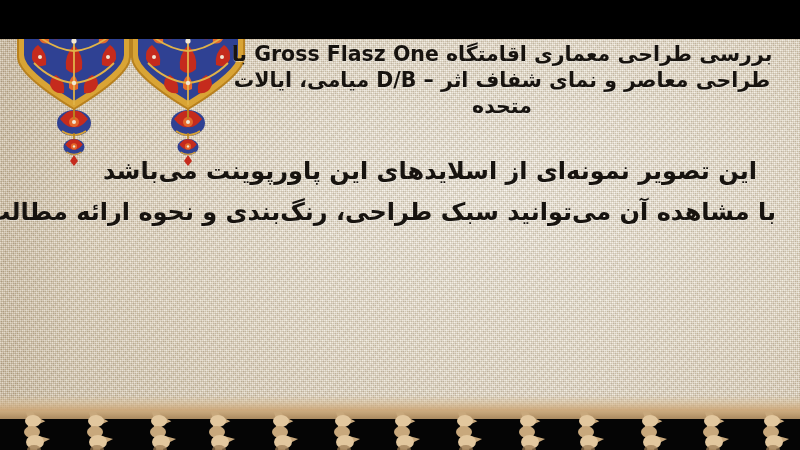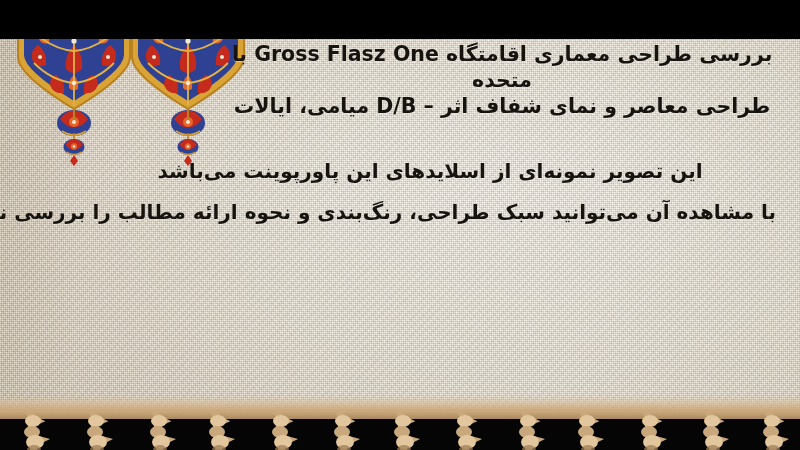--- a/index.html
+++ b/index.html
@@ -87,21 +87,21 @@
   .title-line.l3 { white-space: normal; }
 
   .body-block {
     position: absolute;
     right: 24px;
     top: 112px;
     width: 752px;
     color: #17130f;
     direction: rtl;
     text-align: right;
-    font-size: 20px;
+    font-size: 24px;
     line-height: 41px;
     font-weight: 600;
     text-shadow: 0 1px 0 rgba(255,255,255,0.30);
   }
   .body-line { white-space: nowrap; }
   .body-line.b1 { text-align: center; padding-left: 60px; }
 
   
   .carpet-edge {
     position: absolute;
@@ -232,22 +232,22 @@
           </g>
         <path d="M60 126 v10" stroke="#b8811f" stroke-width="2"></path>
         <path d="M60 150 v6" stroke="#b8811f" stroke-width="1.6"></path>
         <path d="M56 178 l4 -6 l4 6 l-4 5 Z" fill="#c52b1d"></path>
       </svg>
     </div>
   </div>
 
   <div class="title-block">
     <div class="title-line l1">بررسی طراحی معماری اقامتگاه Gross Flasz One با</div>
+    <div class="title-line l2">طراحی معاصر و نمای شفاف اثر – D/B میامی، ایالات</div>
     <div class="title-line l3">متحده</div>
-    <div class="title-line l2">طراحی معاصر و نمای شفاف اثر – D/B میامی، ایالات</div>
   </div>
 
   <div class="body-block">
     <div class="body-line b1">این تصویر نمونه‌ای از اسلایدهای این پاورپوینت می‌باشد</div>
     <div class="body-line b2">با مشاهده آن می‌توانید سبک طراحی، رنگ‌بندی و نحوه ارائه مطالب را بررسی نمایید</div>
   </div>
 
   <div class="carpet-edge"></div>
 
   <div class="fringe-zone">

